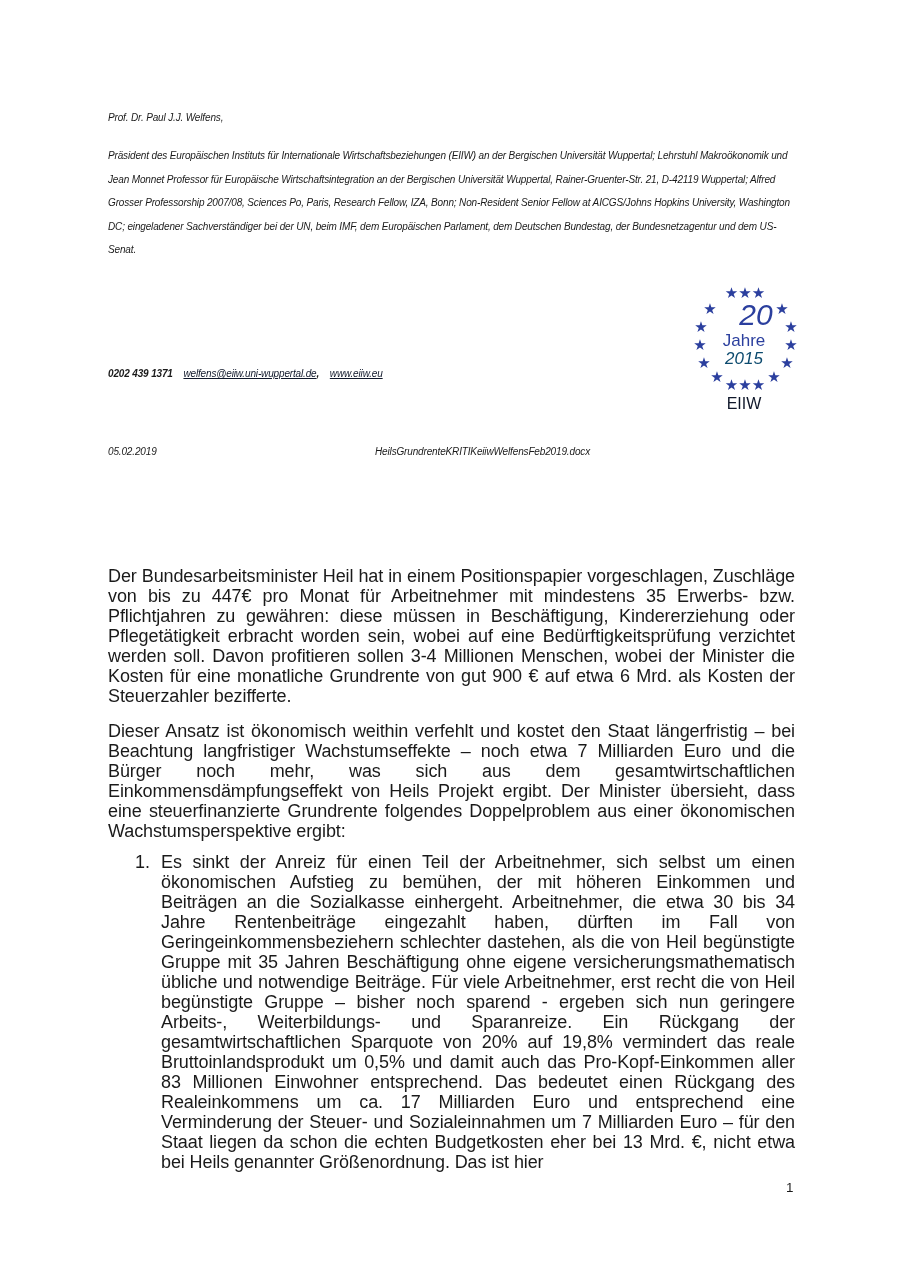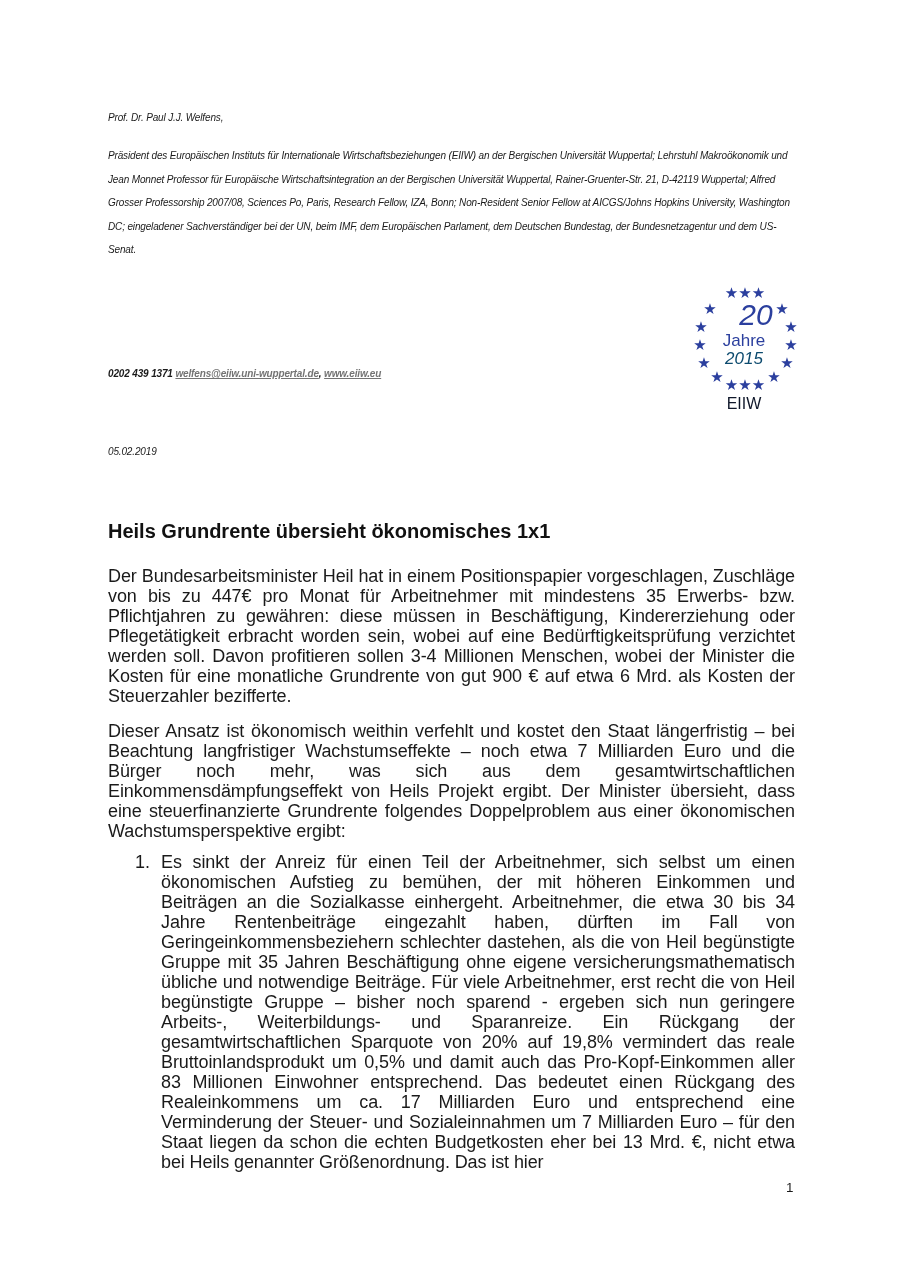--- a/index.html
+++ b/index.html
@@ -3,21 +3,21 @@
 <meta charset="utf-8">
 <style>
   html, body { margin: 0; padding: 0; background: #ffffff; }
   body { width: 900px; height: 1274px; position: relative; overflow: hidden;
          font-family: "Liberation Sans", sans-serif; color: #1a1a1a; }
   .page { position: absolute; left: 0; top: 0; width: 900px; height: 1274px; }
   .ital { font-style: italic; font-size: 10px; line-height: 23.5px; letter-spacing: -0.15px; }
   .author { position: absolute; left: 108px; top: 106px; }
   .bio { position: absolute; left: 108px; top: 144px; width: 690px; }
   .contact { position: absolute; left: 108px; top: 362px; font-weight: bold; }
-  .contact a { color: #737373; text-decoration: underline; font-weight: bold; }
+  .contact a { color: #0f172a; text-decoration: underline; font-weight: normal; margin-left: 8px; }
   .date { position: absolute; left: 108px; top: 440px; }
   .filename { position: absolute; left: 375px; top: 440px; }
   .logo { position: absolute; left: 690px; top: 286px; width: 108px; height: 130px; }
   .title { position: absolute; left: 108px; top: 520px; font-size: 20px; font-weight: bold; color: #111; }
   .body { font-size: 18px; line-height: 20px; text-align: justify; letter-spacing: -0.1px; }
   .p1 { position: absolute; left: 108px; top: 566px; width: 687px; }
   .p2 { position: absolute; left: 108px; top: 721px; width: 687px; }
   .li { position: absolute; left: 108px; top: 852px; width: 687px; }
   .li .num { position: absolute; left: 27px; top: 0; }
   .li .text { position: absolute; left: 53px; top: 0; width: 634px; }
@@ -32,20 +32,21 @@
 
   <div class="bio ital">Präsident des Europäischen Instituts für Internationale Wirtschaftsbeziehungen (EIIW) an der Bergischen Universität Wuppertal; Lehrstuhl Makroökonomik und Jean Monnet Professor für Europäische Wirtschaftsintegration an der Bergischen Universität Wuppertal, Rainer-Gruenter-Str. 21, D-42119 Wuppertal; Alfred Grosser Professorship 2007/08, Sciences Po, Paris, Research Fellow, IZA, Bonn; Non-Resident Senior Fellow at AICGS/Johns Hopkins University, Washington DC; eingeladener Sachverständiger bei der UN, beim IMF, dem Europäischen Parlament, dem Deutschen Bundestag, der Bundesnetzagentur und dem US-Senat.</div>
 
   <div class="contact ital">
     <span>0202 439 1371</span>
     <a href="#">welfens@eiiw.uni-wuppertal.de</a><span>,</span>
     <a href="#">www.eiiw.eu</a>
   </div>
 
   <div class="date ital">05.02.2019</div>
+  <div class="filename ital">HeilsGrundrenteKRITIKeiiwWelfensFeb2019.docx</div>
 
   <div class="logo">
     <svg width="108" height="130" viewBox="0 0 108 130">
       <g fill="#2b3f9e" font-family="Liberation Sans, sans-serif">
         <text x="55" y="12" font-size="15" text-anchor="middle">★★★</text>
         <text x="20" y="28" font-size="15" text-anchor="middle">★</text>
         <text x="92" y="28" font-size="15" text-anchor="middle">★</text>
         <text x="11" y="46" font-size="15" text-anchor="middle">★</text>
         <text x="101" y="46" font-size="15" text-anchor="middle">★</text>
         <text x="10" y="64" font-size="15" text-anchor="middle">★</text>
@@ -56,21 +57,20 @@
         <text x="84" y="96" font-size="15" text-anchor="middle">★</text>
         <text x="55" y="104" font-size="15" text-anchor="middle">★★★</text>
       </g>
     </svg>
     <div style="position:absolute;left:12px;width:108px;top:14px;text-align:center;font-style:italic;font-size:30px;color:#2b3f9e;line-height:30px;">20</div>
     <div style="position:absolute;left:0;width:108px;top:46px;text-align:center;font-size:17px;color:#2b3f9e;line-height:18px;">Jahre</div>
     <div style="position:absolute;left:0;width:108px;top:64px;text-align:center;font-style:italic;font-size:17px;color:#0c4a6e;line-height:18px;">2015</div>
     <div style="position:absolute;left:0;width:108px;top:110px;text-align:center;font-size:16px;color:#0f172a;line-height:16px;">EIIW</div>
   </div>
 
-  <h1 class="title" style="margin:0;">Heils Grundrente übersieht ökonomisches 1x1</h1>
 
   <p class="p1 body" style="margin:0;">Der Bundesarbeitsminister Heil hat in einem Positionspapier vorgeschlagen, Zuschläge von bis zu 447€ pro Monat für Arbeitnehmer mit mindestens 35 Erwerbs- bzw. Pflichtjahren zu gewähren: diese müssen in Beschäftigung, Kindererziehung oder Pflegetätigkeit erbracht worden sein, wobei auf eine Bedürftigkeitsprüfung verzichtet werden soll. Davon profitieren sollen 3-4 Millionen Menschen, wobei der Minister die Kosten für eine monatliche Grundrente von gut 900 € auf etwa 6 Mrd. als Kosten der Steuerzahler bezifferte.</p>
   <p class="p2 body" style="margin:0;">Dieser Ansatz ist ökonomisch weithin verfehlt und kostet den Staat längerfristig – bei Beachtung langfristiger Wachstumseffekte – noch etwa 7 Milliarden Euro und die Bürger noch mehr, was sich aus dem gesamtwirtschaftlichen Einkommensdämpfungseffekt von Heils Projekt ergibt. Der Minister übersieht, dass eine steuerfinanzierte Grundrente folgendes Doppelproblem aus einer ökonomischen Wachstumsperspektive ergibt:</p>
 
   <div class="li body">
     <span class="num">1.</span>
     <div class="text">Es sinkt der Anreiz für einen Teil der Arbeitnehmer, sich selbst um einen ökonomischen Aufstieg zu bemühen, der mit höheren Einkommen und Beiträgen an die Sozialkasse einhergeht. Arbeitnehmer, die etwa 30 bis 34 Jahre Rentenbeiträge eingezahlt haben, dürften im Fall von Geringeinkommensbeziehern schlechter dastehen, als die von Heil begünstigte Gruppe mit 35 Jahren Beschäftigung ohne eigene versicherungsmathematisch übliche und notwendige Beiträge. Für viele Arbeitnehmer, erst recht die von Heil begünstigte Gruppe – bisher noch sparend - ergeben sich nun geringere Arbeits-, Weiterbildungs- und Sparanreize. Ein Rückgang der gesamtwirtschaftlichen Sparquote von 20% auf 19,8% vermindert das reale Bruttoinlandsprodukt um 0,5% und damit auch das Pro-Kopf-Einkommen aller 83 Millionen Einwohner entsprechend. Das bedeutet einen Rückgang des Realeinkommens um ca. 17 Milliarden Euro und entsprechend eine Verminderung der Steuer- und Sozialeinnahmen um 7 Milliarden Euro – für den Staat liegen da schon die echten Budgetkosten eher bei 13 Mrd. €, nicht etwa bei Heils genannter Größenordnung. Das ist hier</div>
   </div>
 
   <div class="pagenum">1</div>

